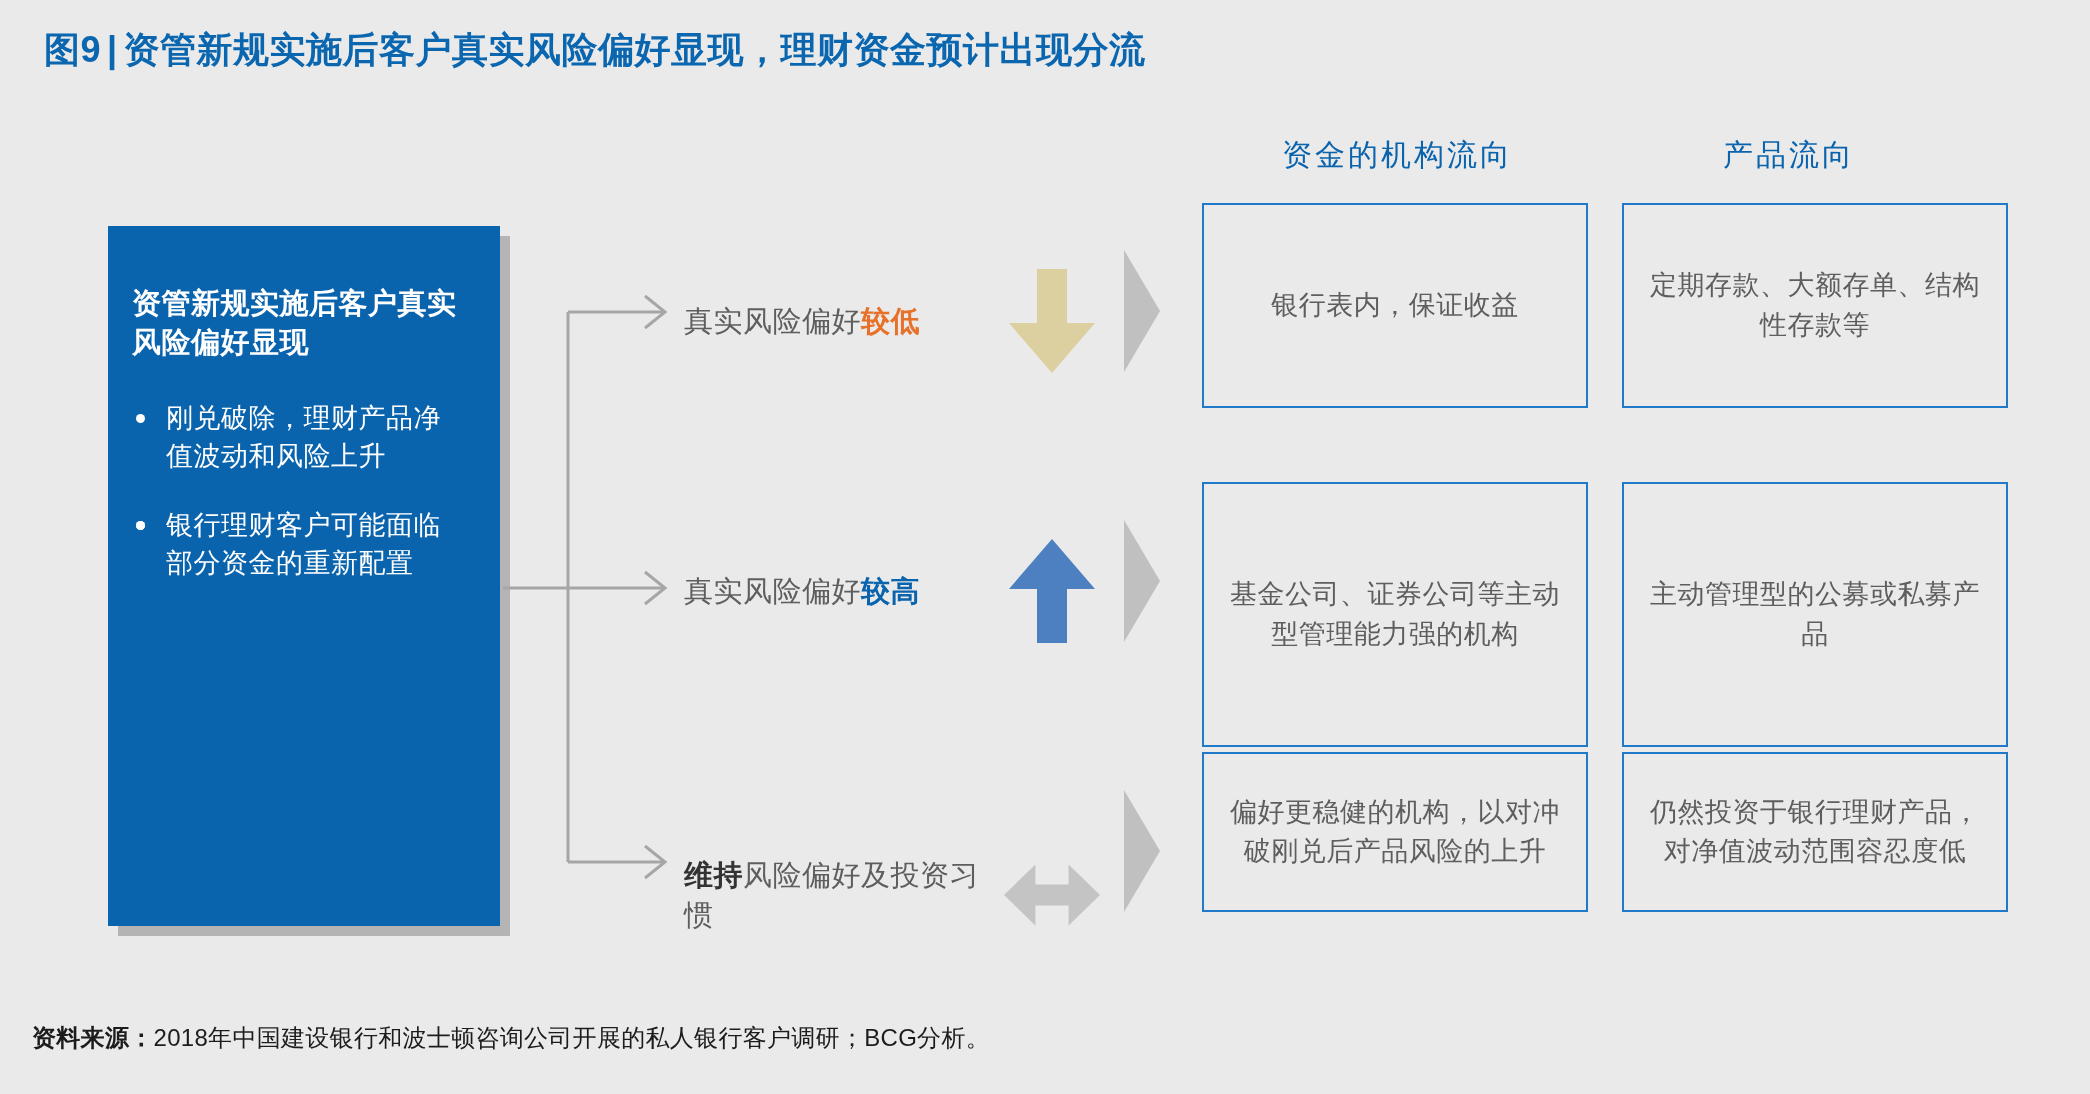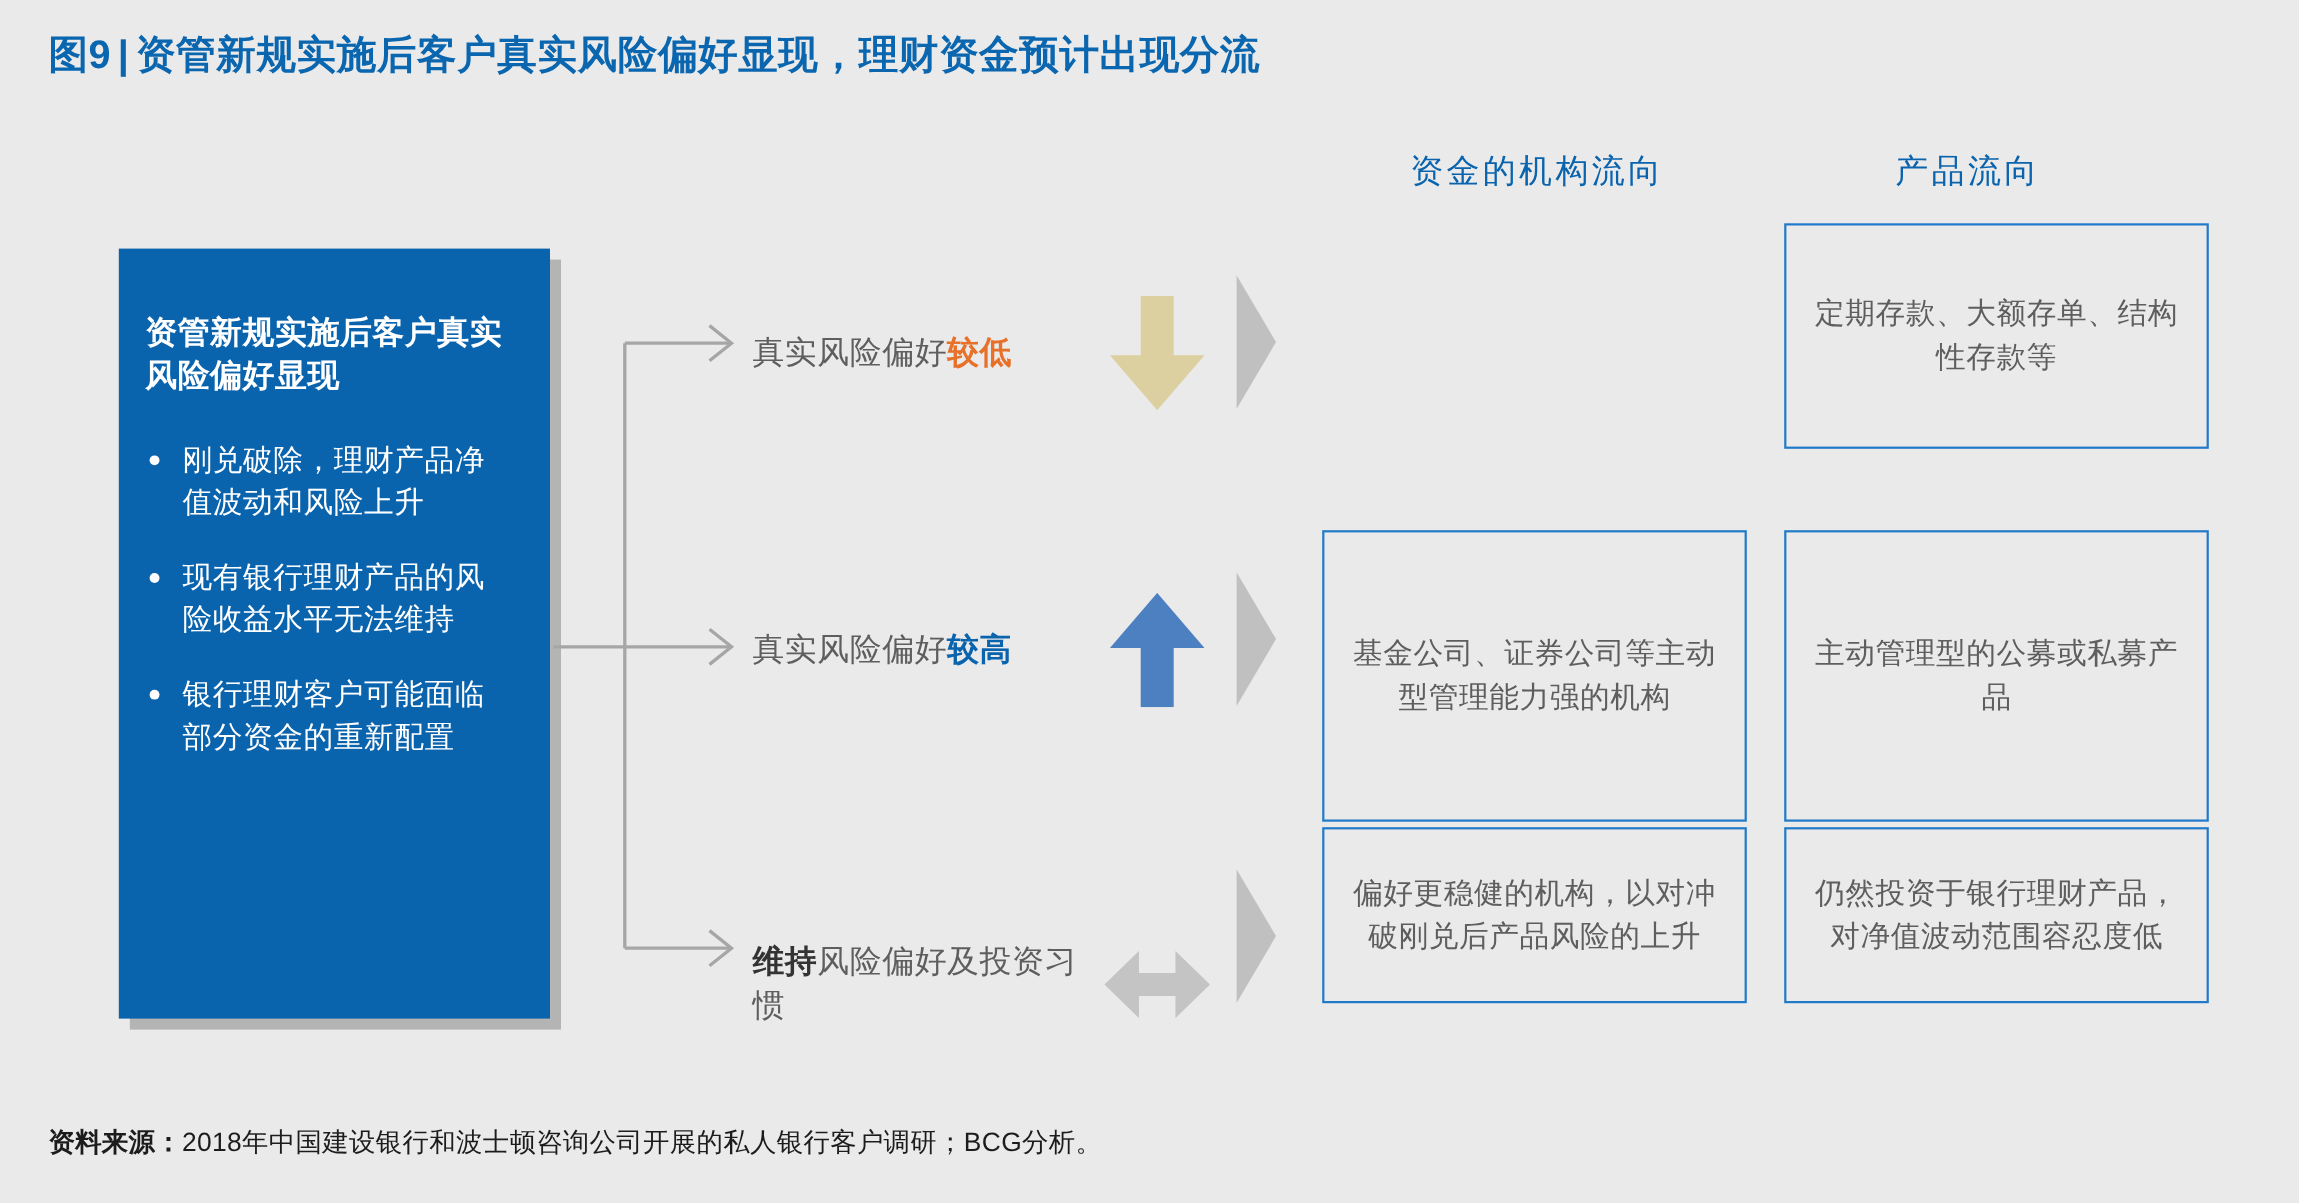--- a/index.html
+++ b/index.html
@@ -171,21 +171,21 @@
   }
   .col-a { left: 1202px; width: 386px; }
   .col-b { left: 1622px; width: 386px; }
   .row-1 { top: 203px; height: 205px; }
   .row-2 { top: 482px; height: 265px; }
   .row-3 { top: 752px; height: 160px; }
 
   
   .footer {
     position: absolute;
-    left: 44px;
+    left: 32px;
     top: 1022px;
     font-size: 24px;
     color: #1c1c1c;
     letter-spacing: 0.3px;
     white-space: nowrap;
   }
   .footer .lead { font-weight: bold; }
 </style>
 </head>
 <body>
@@ -200,21 +200,20 @@
 
   <div class="blue-panel">
     <div class="blue-panel-heading">资管新规实施后客户真实风险偏好显现</div>
     <ul class="bullets">
       <li>
         <span class="dot"></span>
         <span>刚兑破除，理财产品净值波动和风险上升</span>
       </li>
       <li>
         <span class="dot"></span>
-        <span>现有银行理财产品的风险收益水平无法维持</span>
       </li>
       <li>
         <span class="dot"></span>
         <span>银行理财客户可能面临部分资金的重新配置</span>
       </li>
     </ul>
   </div>
 
   <svg class="connector" viewBox="0 0 190 600" width="190" height="600">
     <g stroke="#a6a6a6" stroke-width="3" fill="none">
@@ -265,20 +264,23 @@
       </svg>
     </div>
   </div>
   <svg class="chevron chev-3" width="40" height="122" viewBox="0 0 40 122">
     <polygon points="0,0 36,61 0,122" fill="#c0c0c0"></polygon>
   </svg>
 
   <div class="col-header col-header-1">资金的机构流向</div>
   <div class="col-header col-header-2">产品流向</div>
 
+  <div class="obox col-a row-1">
+    <span>银行表内，保证收益</span>
+  </div>
   <div class="obox col-a row-2">
     <span>基金公司、证券公司等主动型管理能力强的机构</span>
   </div>
   <div class="obox col-a row-3">
     <span>偏好更稳健的机构，以对冲破刚兑后产品风险的上升</span>
   </div>
 
   <div class="obox col-b row-1">
     <span>定期存款、大额存单、结构性存款等</span>
   </div>

